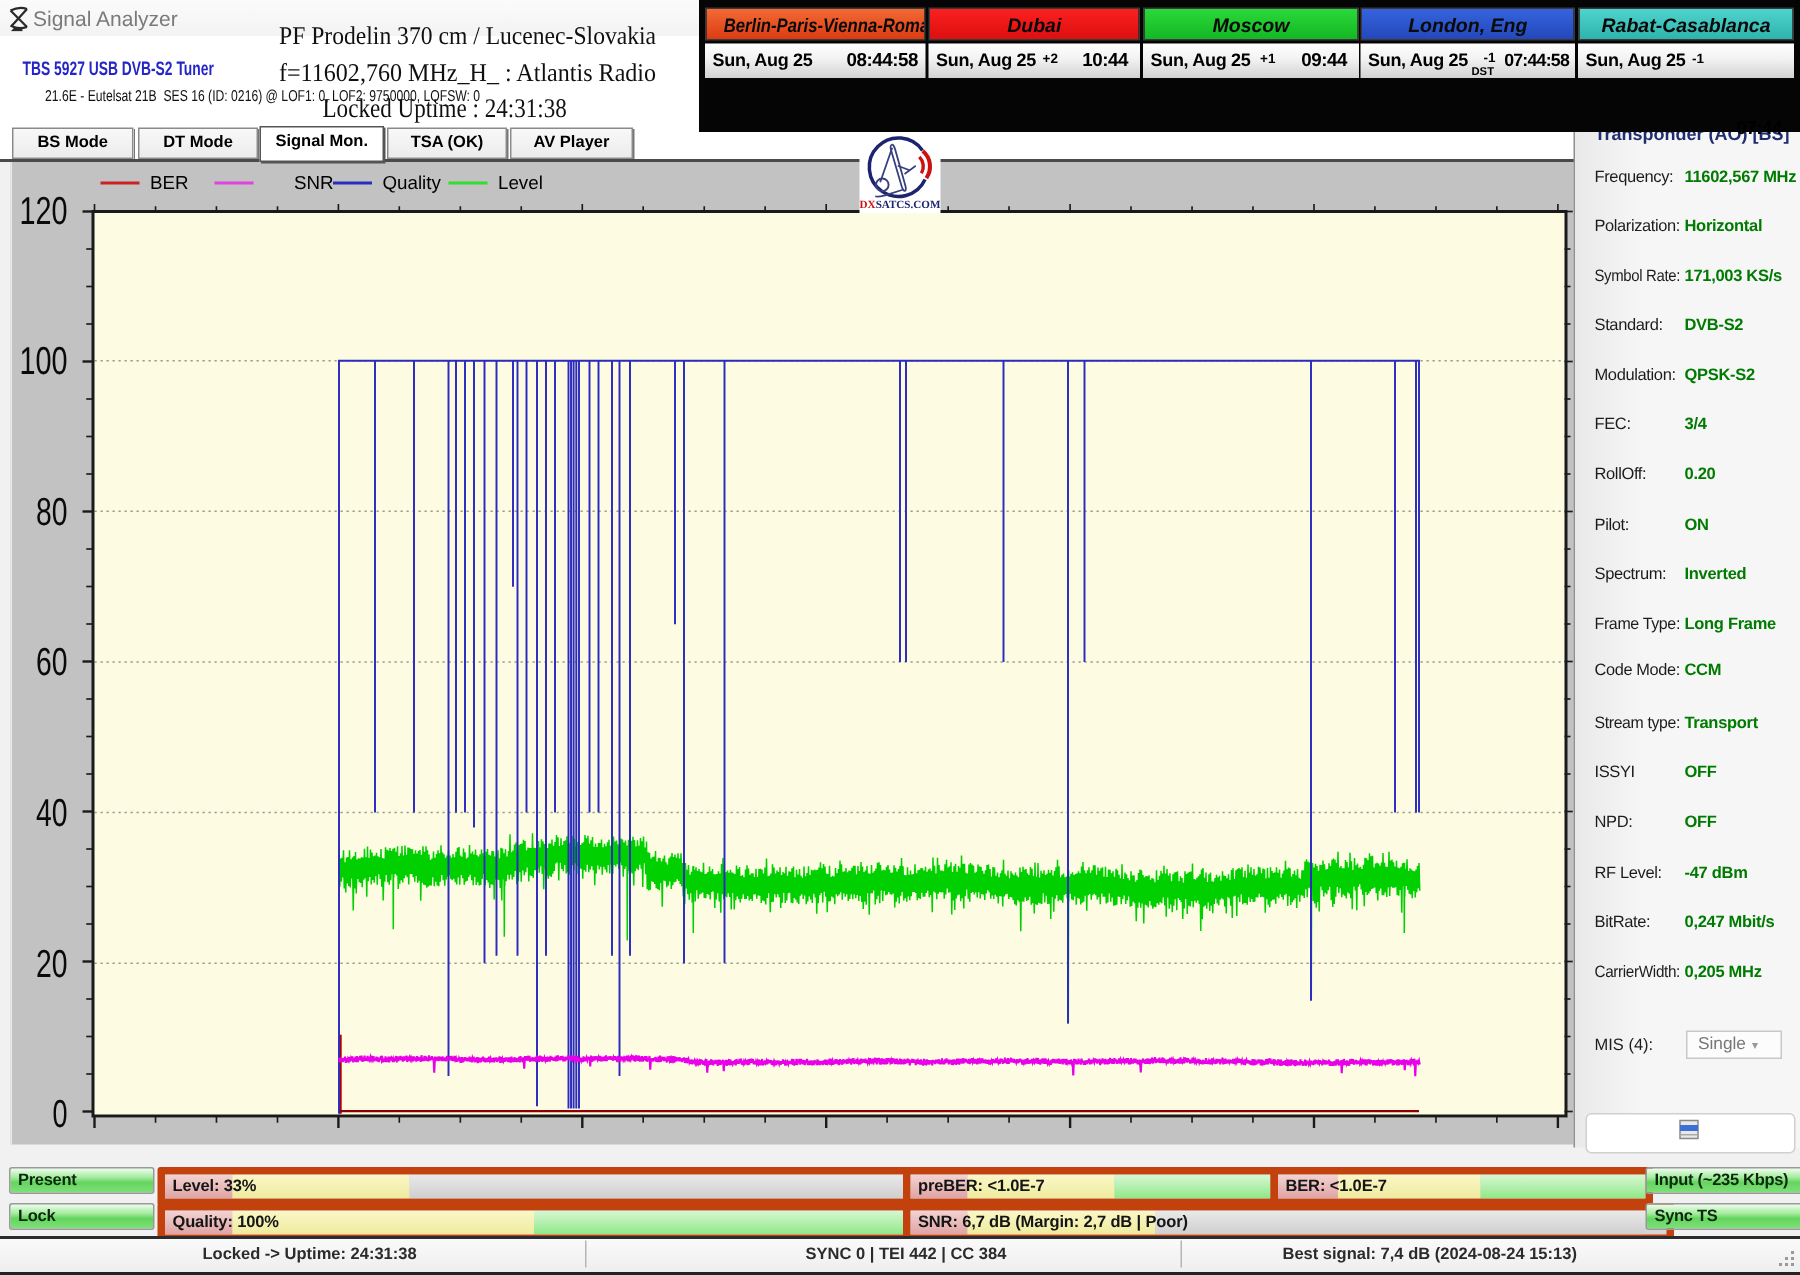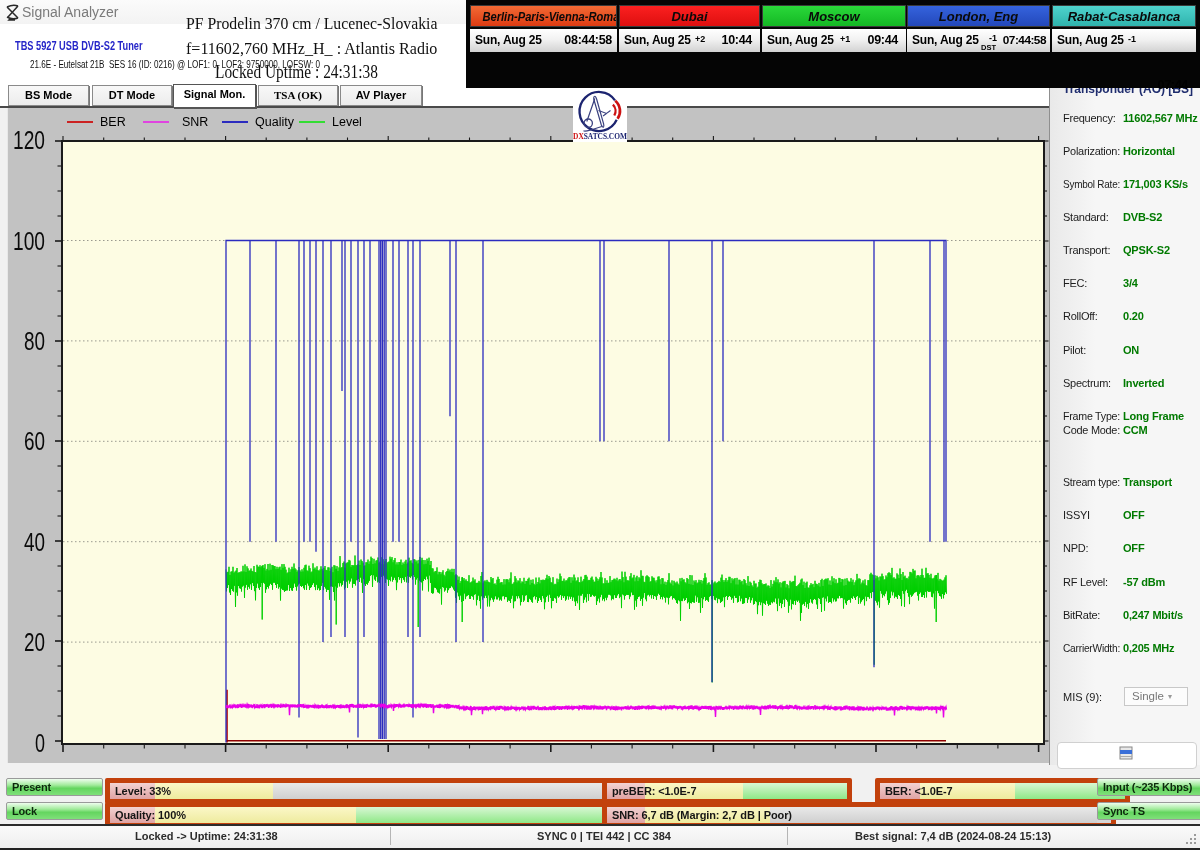--- a/index.html
+++ b/index.html
@@ -66,45 +66,45 @@
 <div class="abs" id="title">Signal Analyzer</div>
 <div class="abs" id="headwhite"></div>
 <div class="abs" id="tbs">TBS 5927 USB DVB-S2 Tuner</div>
 <div class="abs" id="subline">21.6E - Eutelsat 21B&nbsp; SES 16 (ID: 0216) @ LOF1: 0, LOF2: 9750000, LQFSW: 0</div>
 <div class="abs ctr" id="ctr1">PF Prodelin 370 cm / Lucenec-Slovakia</div>
 <div class="abs ctr" id="ctr2">f=11602,760 MHz_H_ : Atlantis Radio</div>
 <div class="abs ctr" id="ctr3">Locked Uptime : 24:31:38</div>
 <div class="btn" style="left:8px;width:79px;">BS Mode</div>
 <div class="btn" style="left:92px;width:78px;">DT Mode</div>
 <div class="btn" id="btnact" style="left:173px;width:81px;">Signal Mon.</div>
-<div class="btn" style="left:258px;width:78px;font-family:Liberation Serif, serif;">TSA (OK)</div>
+<div class="btn" style="left:258px;width:78px;">TSA (OK)</div>
 <div class="btn" style="left:340px;width:80px;">AV Player</div>
 <div class="abs" id="tabline"></div>
 <div class="abs" id="silver"></div>
 <div class="abs" id="plot"></div>
 <div class="abs" id="ptitle">Transponder (AO) [BS]</div>
 <div class="abs" id="rpanel"></div>
 <div class="prow" style="top:112px"><span class="plab" style="--lx:1;">Frequency:</span><span class="pval">11602,567 MHz</span></div>
 <div class="prow" style="top:145px"><span class="plab" style="--lx:0.995;">Polarization:</span><span class="pval">Horizontal</span></div>
 <div class="prow" style="top:178px"><span class="plab" style="--lx:0.904;">Symbol Rate:</span><span class="pval">171,003 KS/s</span></div>
 <div class="prow" style="top:211px"><span class="plab" style="--lx:1;">Standard:</span><span class="pval">DVB-S2</span></div>
-<div class="prow" style="top:244px"><span class="plab" style="--lx:1;">Transport:</span><span class="pval">QPSK-S2</span></div>
+<div class="prow" style="top:244px"><span class="plab" style="--lx:1;">Modulation:</span><span class="pval">QPSK-S2</span></div>
 <div class="prow" style="top:277px"><span class="plab" style="--lx:1;">FEC:</span><span class="pval">3/4</span></div>
 <div class="prow" style="top:310px"><span class="plab" style="--lx:1;">RollOff:</span><span class="pval">0.20</span></div>
 <div class="prow" style="top:344px"><span class="plab" style="--lx:1;">Pilot:</span><span class="pval">ON</span></div>
 <div class="prow" style="top:377px"><span class="plab" style="--lx:1;">Spectrum:</span><span class="pval">Inverted</span></div>
 <div class="prow" style="top:410px"><span class="plab" style="--lx:0.969;">Frame Type:</span><span class="pval">Long Frame</span></div>
-<div class="prow" style="top:424px"><span class="plab" style="--lx:0.992;">Code Mode:</span><span class="pval">CCM</span></div>
+<div class="prow" style="top:441px"><span class="plab" style="--lx:0.992;">Code Mode:</span><span class="pval">CCM</span></div>
 <div class="prow" style="top:476px"><span class="plab" style="--lx:0.96;">Stream type:</span><span class="pval">Transport</span></div>
 <div class="prow" style="top:509px"><span class="plab" style="--lx:1;">ISSYI</span><span class="pval">OFF</span></div>
 <div class="prow" style="top:542px"><span class="plab" style="--lx:1;">NPD:</span><span class="pval">OFF</span></div>
-<div class="prow" style="top:576px"><span class="plab" style="--lx:1;">RF Level:</span><span class="pval">-57 dBm</span></div>
+<div class="prow" style="top:576px"><span class="plab" style="--lx:1;">RF Level:</span><span class="pval">-47 dBm</span></div>
 <div class="prow" style="top:609px"><span class="plab" style="--lx:1;">BitRate:</span><span class="pval">0,247 Mbit/s</span></div>
 <div class="prow" style="top:642px"><span class="plab" style="--lx:0.926;">CarrierWidth:</span><span class="pval">0,205 MHz</span></div>
-<div id="misrow">MIS (9):</div>
+<div id="misrow">MIS (4):</div>
 <div id="mis">Single</div>
 <div id="misarr">▾</div>
 <div class="abs" id="btnbox"></div>
 <svg class="abs" style="left:1119px;top:746px" width="14" height="14" viewBox="0 0 14 14">
  <rect x="1" y="1" width="12" height="12" fill="#e8e8e8" stroke="#888" stroke-width="1"></rect>
  <rect x="1" y="4" width="12" height="4" fill="#3a6fd8"></rect>
  <line x1="1" y1="10.5" x2="13" y2="10.5" stroke="#aaa"></line>
 </svg>
 <svg class="abs chart" width="1200" height="850" viewBox="0 0 1200 850">
  <g stroke="#1a1a1a" stroke-width="1.1">
@@ -230,21 +230,21 @@
  <path d="M226 742.5 L226 240.5 L946 240.5 L946 541.7 M250 240.5 L250 541.7 M276 240.5 L276 541.7 M299 240.5 L299 717.4 M304 240.5 L304 541.7 M310 240.5 L310 541.7 M316 240.5 L316 551.7 M323 240.5 L323 642.1 M331 240.5 L331 637.1 M342 240.5 L342 391.1 M345 240.5 L345 637.1 M351 240.5 L351 541.7 M358 240.5 L358 737.5 M364 240.5 L364 637.1 M370 240.5 L370 541.7 M379 240.5 L379 739.0 M380.7 240.5 L380.7 739.0 M382.4 240.5 L382.4 739.0 M384.2 240.5 L384.2 739.0 M386 240.5 L386 739.0 M393 240.5 L393 541.7 M399 240.5 L399 541.7 M408 240.5 L408 637.1 M413 240.5 L413 717.4 M420 240.5 L420 637.1 M450 240.5 L450 416.2 M456 240.5 L456 642.1 M483 240.5 L483 642.1 M600 240.5 L600 441.3 M604 240.5 L604 441.3 M669 240.5 L669 441.3 M712 240.5 L712 682.3 M723 240.5 L723 441.3 M874 240.5 L874 667.2 M930 240.5 L930 541.7 M944 240.5 L944 541.7" stroke="#2b2bbf" stroke-width="1.3" fill="none"></path>
  <path d="M226.0 705.3 L226.5 708.2 L227.0 704.9 L227.5 707.5 L228.0 705.6 L228.5 708.1 L229.0 705.3 L229.5 707.2 L230.0 704.4 L230.5 708.5 L231.0 705.5 L231.5 708.1 L232.0 705.9 L232.5 707.1 L233.0 704.7 L233.5 707.6 L234.0 705.5 L234.5 707.0 L235.0 704.3 L235.5 708.2 L236.0 705.5 L236.5 707.6 L237.0 704.5 L237.5 708.1 L238.0 704.1 L238.5 708.0 L239.0 705.0 L239.5 706.7 L240.0 703.9 L240.5 707.1 L241.0 703.8 L241.5 707.8 L242.0 704.9 L242.5 707.5 L243.0 703.7 L243.5 707.2 L244.0 705.2 L244.5 707.1 L245.0 703.9 L245.5 707.6 L246.0 704.6 L246.5 706.4 L247.0 704.6 L247.5 706.6 L248.0 705.2 L248.5 706.6 L249.0 704.1 L249.5 707.6 L250.0 705.3 L250.5 707.0 L251.0 704.4 L251.5 707.6 L252.0 704.9 L252.5 708.1 L253.0 705.1 L253.5 706.7 L254.0 704.0 L254.5 707.0 L255.0 705.7 L255.5 708.2 L256.0 705.8 L256.5 707.9 L257.0 704.2 L257.5 708.1 L258.0 705.3 L258.5 708.1 L259.0 704.5 L259.5 708.3 L260.0 704.5 L260.5 707.0 L261.0 705.4 L261.5 706.7 L262.0 705.5 L262.5 708.1 L263.0 705.1 L263.5 707.2 L264.0 704.0 L264.5 708.2 L265.0 704.3 L265.5 707.4 L266.0 704.4 L266.5 706.8 L267.0 704.0 L267.5 706.7 L268.0 704.6 L268.5 707.8 L269.0 704.3 L269.5 707.3 L270.0 704.3 L270.5 706.7 L271.0 703.8 L271.5 708.0 L272.0 704.4 L272.5 707.1 L273.0 705.1 L273.5 706.6 L274.0 705.0 L274.5 706.5 L275.0 704.3 L275.5 707.5 L276.0 704.3 L276.5 706.9 L277.0 705.0 L277.5 707.7 L278.0 704.1 L278.5 707.2 L279.0 704.6 L279.5 707.0 L280.0 704.9 L280.5 707.9 L281.0 703.5 L281.5 707.3 L282.0 705.3 L282.5 707.4 L283.0 703.9 L283.5 707.1 L284.0 704.2 L284.5 707.2 L285.0 705.1 L285.5 707.5 L286.0 703.6 L286.5 707.1 L287.0 704.7 L287.5 706.6 L288.0 704.1 L288.5 706.7 L289.0 705.1 L289.5 715.2 L290.0 704.4 L290.5 707.3 L291.0 704.7 L291.5 707.1 L292.0 704.5 L292.5 707.3 L293.0 704.3 L293.5 706.9 L294.0 704.8 L294.5 707.3 L295.0 704.3 L295.5 707.3 L296.0 705.1 L296.5 707.3 L297.0 705.0 L297.5 707.6 L298.0 704.0 L298.5 706.8 L299.0 704.8 L299.5 706.9 L300.0 704.2 L300.5 706.9 L301.0 704.0 L301.5 707.3 L302.0 704.6 L302.5 707.4 L303.0 704.0 L303.5 706.5 L304.0 705.4 L304.5 707.9 L305.0 705.3 L305.5 707.5 L306.0 705.5 L306.5 706.8 L307.0 705.0 L307.5 708.5 L308.0 704.7 L308.5 708.3 L309.0 705.1 L309.5 707.6 L310.0 704.8 L310.5 707.0 L311.0 705.1 L311.5 707.6 L312.0 705.3 L312.5 707.5 L313.0 704.5 L313.5 707.8 L314.0 705.0 L314.5 708.3 L315.0 705.3 L315.5 706.7 L316.0 705.6 L316.5 706.9 L317.0 705.3 L317.5 708.1 L318.0 704.7 L318.5 708.7 L319.0 705.0 L319.5 708.2 L320.0 705.4 L320.5 708.2 L321.0 705.1 L321.5 707.3 L322.0 704.4 L322.5 707.8 L323.0 705.1 L323.5 708.2 L324.0 705.7 L324.5 708.1 L325.0 705.3 L325.5 707.8 L326.0 704.5 L326.5 706.9 L327.0 705.6 L327.5 708.2 L328.0 705.5 L328.5 708.0 L329.0 705.1 L329.5 708.2 L330.0 705.1 L330.5 707.4 L331.0 705.0 L331.5 708.1 L332.0 705.6 L332.5 707.2 L333.0 704.3 L333.5 708.6 L334.0 704.8 L334.5 708.3 L335.0 705.9 L335.5 707.4 L336.0 705.5 L336.5 707.8 L337.0 705.0 L337.5 707.2 L338.0 705.1 L338.5 708.0 L339.0 705.0 L339.5 708.1 L340.0 704.9 L340.5 708.4 L341.0 704.4 L341.5 708.0 L342.0 705.6 L342.5 708.0 L343.0 704.8 L343.5 707.9 L344.0 705.3 L344.5 708.1 L345.0 705.4 L345.5 707.7 L346.0 704.6 L346.5 708.2 L347.0 704.1 L347.5 707.6 L348.0 705.2 L348.5 708.2 L349.0 704.8 L349.5 712.5 L350.0 704.1 L350.5 707.0 L351.0 704.2 L351.5 707.1 L352.0 705.4 L352.5 707.0 L353.0 704.0 L353.5 707.9 L354.0 705.3 L354.5 707.1 L355.0 704.8 L355.5 707.5 L356.0 705.3 L356.5 707.5 L357.0 704.6 L357.5 708.0 L358.0 703.8 L358.5 706.7 L359.0 704.3 L359.5 708.0 L360.0 703.8 L360.5 707.3 L361.0 704.3 L361.5 707.9 L362.0 704.6 L362.5 707.3 L363.0 705.2 L363.5 706.9 L364.0 704.7 L364.5 707.9 L365.0 704.4 L365.5 707.6 L366.0 704.7 L366.5 707.8 L367.0 704.0 L367.5 706.5 L368.0 704.6 L368.5 707.0 L369.0 705.1 L369.5 707.1 L370.0 704.6 L370.5 707.5 L371.0 703.7 L371.5 707.4 L372.0 703.6 L372.5 706.9 L373.0 704.7 L373.5 706.9 L374.0 704.2 L374.5 706.6 L375.0 704.0 L375.5 707.6 L376.0 705.0 L376.5 707.5 L377.0 704.5 L377.5 706.8 L378.0 704.6 L378.5 706.6 L379.0 703.5 L379.5 706.3 L380.0 704.3 L380.5 707.4 L381.0 705.2 L381.5 706.6 L382.0 704.9 L382.5 706.6 L383.0 704.1 L383.5 706.7 L384.0 705.2 L384.5 706.6 L385.0 704.0 L385.5 707.3 L386.0 705.4 L386.5 707.9 L387.0 705.2 L387.5 707.1 L388.0 705.3 L388.5 708.1 L389.0 704.3 L389.5 707.6 L390.0 705.0 L390.5 707.4 L391.0 705.2 L391.5 706.8 L392.0 704.4 L392.5 706.7 L393.0 704.7 L393.5 711.0 L394.0 703.7 L394.5 707.9 L395.0 704.3 L395.5 707.4 L396.0 704.2 L396.5 706.9 L397.0 704.1 L397.5 706.6 L398.0 704.4 L398.5 706.4 L399.0 704.9 L399.5 707.1 L400.0 703.9 L400.5 707.6 L401.0 704.5 L401.5 707.6 L402.0 704.8 L402.5 707.2 L403.0 704.3 L403.5 707.4 L404.0 703.6 L404.5 707.3 L405.0 704.5 L405.5 706.5 L406.0 704.3 L406.5 706.3 L407.0 704.1 L407.5 706.5 L408.0 704.4 L408.5 707.1 L409.0 705.0 L409.5 706.7 L410.0 704.2 L410.5 706.8 L411.0 704.5 L411.5 708.0 L412.0 704.0 L412.5 707.7 L413.0 704.2 L413.5 707.8 L414.0 704.3 L414.5 706.9 L415.0 704.4 L415.5 706.7 L416.0 705.3 L416.5 706.6 L417.0 704.3 L417.5 706.8 L418.0 703.8 L418.5 707.5 L419.0 705.2 L419.5 706.5 L420.0 705.1 L420.5 706.5 L421.0 704.7 L421.5 706.3 L422.0 703.6 L422.5 707.2 L423.0 704.1 L423.5 707.7 L424.0 703.5 L424.5 707.0 L425.0 703.8 L425.5 707.2 L426.0 703.7 L426.5 707.8 L427.0 704.4 L427.5 707.5 L428.0 704.1 L428.5 707.7 L429.0 704.6 L429.5 706.7 L430.0 704.1 L430.5 707.4 L431.0 704.1 L431.5 707.8 L432.0 705.3 L432.5 706.9 L433.0 704.0 L433.5 713.1 L434.0 705.6 L434.5 707.7 L435.0 705.5 L435.5 707.6 L436.0 705.3 L436.5 707.0 L437.0 704.7 L437.5 707.9 L438.0 705.2 L438.5 708.0 L439.0 704.4 L439.5 708.1 L440.0 703.8 L440.5 707.9 L441.0 704.5 L441.5 706.8 L442.0 704.6 L442.5 707.4 L443.0 704.7 L443.5 707.2 L444.0 705.6 L444.5 708.3 L445.0 704.2 L445.5 707.6 L446.0 704.2 L446.5 707.1 L447.0 705.8 L447.5 708.5 L448.0 705.7 L448.5 707.0 L449.0 704.1 L449.5 708.4 L450.0 704.5 L450.5 707.8 L451.0 704.8 L451.5 707.1 L452.0 705.2 L452.5 707.5 L453.0 704.8 L453.5 707.3 L454.0 705.6 L454.5 708.0 L455.0 705.4 L455.5 707.2 L456.0 705.0 L456.5 708.5 L457.0 705.4 L457.5 708.7 L458.0 705.3 L458.5 707.2 L459.0 706.0 L459.5 708.2 L460.0 706.6 L460.5 709.2 L461.0 706.3 L461.5 709.5 L462.0 706.7 L462.5 709.0 L463.0 707.2 L463.5 709.0 L464.0 707.4 L464.5 709.1 L465.0 707.5 L465.5 709.1 L466.0 707.7 L466.5 710.0 L467.0 706.2 L467.5 709.1 L468.0 706.6 L468.5 709.8 L469.0 707.3 L469.5 708.9 L470.0 707.6 L470.5 710.3 L471.0 706.1 L471.5 715.1 L472.0 707.3 L472.5 709.0 L473.0 707.2 L473.5 709.9 L474.0 706.3 L474.5 709.8 L475.0 706.6 L475.5 710.3 L476.0 707.2 L476.5 709.2 L477.0 706.7 L477.5 709.4 L478.0 706.8 L478.5 710.5 L479.0 706.5 L479.5 710.0 L480.0 706.6 L480.5 709.8 L481.0 707.1 L481.5 709.0 L482.0 706.5 L482.5 714.2 L483.0 707.0 L483.5 709.9 L484.0 706.6 L484.5 710.5 L485.0 706.7 L485.5 709.9 L486.0 706.0 L486.5 710.3 L487.0 706.5 L487.5 710.1 L488.0 707.4 L488.5 709.2 L489.0 707.3 L489.5 709.5 L490.0 706.6 L490.5 710.2 L491.0 706.0 L491.5 709.2 L492.0 707.1 L492.5 709.2 L493.0 705.9 L493.5 708.7 L494.0 705.8 L494.5 709.8 L495.0 707.3 L495.5 709.1 L496.0 707.4 L496.5 708.8 L497.0 707.4 L497.5 709.5 L498.0 706.7 L498.5 710.0 L499.0 706.1 L499.5 709.8 L500.0 705.9 L500.5 708.6 L501.0 705.8 L501.5 708.7 L502.0 706.1 L502.5 709.5 L503.0 707.3 L503.5 709.6 L504.0 707.6 L504.5 709.3 L505.0 707.5 L505.5 708.9 L506.0 706.5 L506.5 710.3 L507.0 707.0 L507.5 710.1 L508.0 706.0 L508.5 710.3 L509.0 707.4 L509.5 709.6 L510.0 706.9 L510.5 708.6 L511.0 707.2 L511.5 709.6 L512.0 706.3 L512.5 708.8 L513.0 706.8 L513.5 708.9 L514.0 706.7 L514.5 709.9 L515.0 707.1 L515.5 709.1 L516.0 707.4 L516.5 709.1 L517.0 706.9 L517.5 710.1 L518.0 707.2 L518.5 709.4 L519.0 707.0 L519.5 709.2 L520.0 707.5 L520.5 709.9 L521.0 707.5 L521.5 709.2 L522.0 706.3 L522.5 709.1 L523.0 707.0 L523.5 710.4 L524.0 707.8 L524.5 708.9 L525.0 707.8 L525.5 709.4 L526.0 707.3 L526.5 709.3 L527.0 707.4 L527.5 709.4 L528.0 705.9 L528.5 709.9 L529.0 706.0 L529.5 710.4 L530.0 707.7 L530.5 709.8 L531.0 705.9 L531.5 710.1 L532.0 706.5 L532.5 708.6 L533.0 706.0 L533.5 709.7 L534.0 705.9 L534.5 709.1 L535.0 706.7 L535.5 709.5 L536.0 706.8 L536.5 710.0 L537.0 706.9 L537.5 708.6 L538.0 705.9 L538.5 710.1 L539.0 707.3 L539.5 710.1 L540.0 707.1 L540.5 709.9 L541.0 707.0 L541.5 710.2 L542.0 707.3 L542.5 710.1 L543.0 706.7 L543.5 709.0 L544.0 707.3 L544.5 710.1 L545.0 706.2 L545.5 709.9 L546.0 707.1 L546.5 710.1 L547.0 707.4 L547.5 709.5 L548.0 707.5 L548.5 710.1 L549.0 706.9 L549.5 709.3 L550.0 706.4 L550.5 709.9 L551.0 706.4 L551.5 710.1 L552.0 707.0 L552.5 709.4 L553.0 705.8 L553.5 709.9 L554.0 706.0 L554.5 708.5 L555.0 707.1 L555.5 709.9 L556.0 707.2 L556.5 709.3 L557.0 706.1 L557.5 709.0 L558.0 706.2 L558.5 709.5 L559.0 706.7 L559.5 710.0 L560.0 706.1 L560.5 709.0 L561.0 707.0 L561.5 709.8 L562.0 706.2 L562.5 709.1 L563.0 706.4 L563.5 708.7 L564.0 706.4 L564.5 709.3 L565.0 706.0 L565.5 709.0 L566.0 707.0 L566.5 708.6 L567.0 705.9 L567.5 709.8 L568.0 705.8 L568.5 708.8 L569.0 705.5 L569.5 709.3 L570.0 707.0 L570.5 708.8 L571.0 706.0 L571.5 709.3 L572.0 707.0 L572.5 708.5 L573.0 706.4 L573.5 709.6 L574.0 705.8 L574.5 708.8 L575.0 706.1 L575.5 708.3 L576.0 706.4 L576.5 708.5 L577.0 705.8 L577.5 708.9 L578.0 706.6 L578.5 708.6 L579.0 706.8 L579.5 708.2 L580.0 705.5 L580.5 709.0 L581.0 706.0 L581.5 708.0 L582.0 706.9 L582.5 708.3 L583.0 706.7 L583.5 708.2 L584.0 705.2 L584.5 709.6 L585.0 705.5 L585.5 708.1 L586.0 705.3 L586.5 709.6 L587.0 705.8 L587.5 709.7 L588.0 705.6 L588.5 709.3 L589.0 705.9 L589.5 709.6 L590.0 706.3 L590.5 709.6 L591.0 705.4 L591.5 709.4 L592.0 705.5 L592.5 708.0 L593.0 705.6 L593.5 708.1 L594.0 706.7 L594.5 709.3 L595.0 705.5 L595.5 708.3 L596.0 705.7 L596.5 709.4 L597.0 706.0 L597.5 709.3 L598.0 705.8 L598.5 709.5 L599.0 707.0 L599.5 709.3 L600.0 705.7 L600.5 709.5 L601.0 706.1 L601.5 709.4 L602.0 706.8 L602.5 709.6 L603.0 706.0 L603.5 709.2 L604.0 706.6 L604.5 708.7 L605.0 705.7 L605.5 708.4 L606.0 706.2 L606.5 710.2 L607.0 706.7 L607.5 708.6 L608.0 706.0 L608.5 708.5 L609.0 706.1 L609.5 708.6 L610.0 706.9 L610.5 710.1 L611.0 706.3 L611.5 709.3 L612.0 707.5 L612.5 709.4 L613.0 706.6 L613.5 709.8 L614.0 706.2 L614.5 709.8 L615.0 707.2 L615.5 710.4 L616.0 705.9 L616.5 709.8 L617.0 706.6 L617.5 710.2 L618.0 706.3 L618.5 709.6 L619.0 706.7 L619.5 709.7 L620.0 706.9 L620.5 709.0 L621.0 706.8 L621.5 710.3 L622.0 706.6 L622.5 708.7 L623.0 706.9 L623.5 709.4 L624.0 706.5 L624.5 708.7 L625.0 706.5 L625.5 709.1 L626.0 706.2 L626.5 709.5 L627.0 707.0 L627.5 709.4 L628.0 705.6 L628.5 709.6 L629.0 707.1 L629.5 709.6 L630.0 706.3 L630.5 708.8 L631.0 705.6 L631.5 708.4 L632.0 706.4 L632.5 709.5 L633.0 706.5 L633.5 708.9 L634.0 706.8 L634.5 709.9 L635.0 706.4 L635.5 710.0 L636.0 706.2 L636.5 709.2 L637.0 706.6 L637.5 709.9 L638.0 705.8 L638.5 709.2 L639.0 705.7 L639.5 709.7 L640.0 706.0 L640.5 708.8 L641.0 706.0 L641.5 709.1 L642.0 705.5 L642.5 708.9 L643.0 705.8 L643.5 708.1 L644.0 705.9 L644.5 708.3 L645.0 706.6 L645.5 709.1 L646.0 705.9 L646.5 709.4 L647.0 706.0 L647.5 708.5 L648.0 705.4 L648.5 708.1 L649.0 706.8 L649.5 709.1 L650.0 706.1 L650.5 709.1 L651.0 706.1 L651.5 709.5 L652.0 705.6 L652.5 708.9 L653.0 707.1 L653.5 709.0 L654.0 705.6 L654.5 708.8 L655.0 705.6 L655.5 708.6 L656.0 706.6 L656.5 708.9 L657.0 706.3 L657.5 709.1 L658.0 706.8 L658.5 709.2 L659.0 706.4 L659.5 709.7 L660.0 706.8 L660.5 708.3 L661.0 706.9 L661.5 708.4 L662.0 706.2 L662.5 708.5 L663.0 706.6 L663.5 708.8 L664.0 705.6 L664.5 708.7 L665.0 706.6 L665.5 708.3 L666.0 706.4 L666.5 709.3 L667.0 705.7 L667.5 708.0 L668.0 705.9 L668.5 709.2 L669.0 706.6 L669.5 708.6 L670.0 705.1 L670.5 708.7 L671.0 706.2 L671.5 709.2 L672.0 705.4 L672.5 709.3 L673.0 706.0 L673.5 708.1 L674.0 705.2 L674.5 708.2 L675.0 706.0 L675.5 708.4 L676.0 706.0 L676.5 708.7 L677.0 706.4 L677.5 708.2 L678.0 706.2 L678.5 708.8 L679.0 706.3 L679.5 708.3 L680.0 705.8 L680.5 708.0 L681.0 706.2 L681.5 709.7 L682.0 706.9 L682.5 708.5 L683.0 706.4 L683.5 709.5 L684.0 706.1 L684.5 709.0 L685.0 705.5 L685.5 709.2 L686.0 706.7 L686.5 709.1 L687.0 706.7 L687.5 708.8 L688.0 706.0 L688.5 708.4 L689.0 706.9 L689.5 708.1 L690.0 706.0 L690.5 708.8 L691.0 705.3 L691.5 709.0 L692.0 705.4 L692.5 709.3 L693.0 706.5 L693.5 709.7 L694.0 706.2 L694.5 708.9 L695.0 705.6 L695.5 709.0 L696.0 705.7 L696.5 709.2 L697.0 705.6 L697.5 709.3 L698.0 706.5 L698.5 708.8 L699.0 707.3 L699.5 709.0 L700.0 707.2 L700.5 709.9 L701.0 706.4 L701.5 708.9 L702.0 705.9 L702.5 708.5 L703.0 706.1 L703.5 708.8 L704.0 706.5 L704.5 708.9 L705.0 705.9 L705.5 708.8 L706.0 705.8 L706.5 709.2 L707.0 706.5 L707.5 708.9 L708.0 706.2 L708.5 709.6 L709.0 706.0 L709.5 708.6 L710.0 706.1 L710.5 709.8 L711.0 705.9 L711.5 708.4 L712.0 706.9 L712.5 709.6 L713.0 706.8 L713.5 709.5 L714.0 706.4 L714.5 708.6 L715.0 707.3 L715.5 716.9 L716.0 705.9 L716.5 708.2 L717.0 706.1 L717.5 709.6 L718.0 706.9 L718.5 709.6 L719.0 705.8 L719.5 709.1 L720.0 706.7 L720.5 709.7 L721.0 705.8 L721.5 708.6 L722.0 707.1 L722.5 709.9 L723.0 707.1 L723.5 709.9 L724.0 707.0 L724.5 709.4 L725.0 706.8 L725.5 708.5 L726.0 705.8 L726.5 709.5 L727.0 706.6 L727.5 709.3 L728.0 706.5 L728.5 708.7 L729.0 706.8 L729.5 708.2 L730.0 705.7 L730.5 708.3 L731.0 705.9 L731.5 709.0 L732.0 706.7 L732.5 708.4 L733.0 706.0 L733.5 710.0 L734.0 706.6 L734.5 709.1 L735.0 705.6 L735.5 708.7 L736.0 706.3 L736.5 709.5 L737.0 705.9 L737.5 709.3 L738.0 706.8 L738.5 709.5 L739.0 706.1 L739.5 709.2 L740.0 705.3 L740.5 708.6 L741.0 705.9 L741.5 709.2 L742.0 706.0 L742.5 709.3 L743.0 705.5 L743.5 708.0 L744.0 706.3 L744.5 709.2 L745.0 706.8 L745.5 708.8 L746.0 705.6 L746.5 709.1 L747.0 706.5 L747.5 708.0 L748.0 706.0 L748.5 708.6 L749.0 706.5 L749.5 708.0 L750.0 706.0 L750.5 708.9 L751.0 705.4 L751.5 708.4 L752.0 705.4 L752.5 709.5 L753.0 706.4 L753.5 709.6 L754.0 705.4 L754.5 709.1 L755.0 706.5 L755.5 709.1 L756.0 705.8 L756.5 708.4 L757.0 705.8 L757.5 708.8 L758.0 706.5 L758.5 709.5 L759.0 706.7 L759.5 708.3 L760.0 706.6 L760.5 715.0 L761.0 706.6 L761.5 708.6 L762.0 705.7 L762.5 708.7 L763.0 706.7 L763.5 709.2 L764.0 706.1 L764.5 709.3 L765.0 705.6 L765.5 709.3 L766.0 705.9 L766.5 709.4 L767.0 706.0 L767.5 708.5 L768.0 705.1 L768.5 709.1 L769.0 705.6 L769.5 708.2 L770.0 704.7 L770.5 708.7 L771.0 706.0 L771.5 708.2 L772.0 706.0 L772.5 708.3 L773.0 705.1 L773.5 708.7 L774.0 706.1 L774.5 708.6 L775.0 705.0 L775.5 708.8 L776.0 705.6 L776.5 708.5 L777.0 706.5 L777.5 708.4 L778.0 706.5 L778.5 709.0 L779.0 706.2 L779.5 708.1 L780.0 705.3 L780.5 709.1 L781.0 706.6 L781.5 707.8 L782.0 706.2 L782.5 708.0 L783.0 706.0 L783.5 709.2 L784.0 706.7 L784.5 708.7 L785.0 706.2 L785.5 708.9 L786.0 705.7 L786.5 709.0 L787.0 704.9 L787.5 709.1 L788.0 706.2 L788.5 707.9 L789.0 706.5 L789.5 708.9 L790.0 705.0 L790.5 708.0 L791.0 705.3 L791.5 708.4 L792.0 705.4 L792.5 708.0 L793.0 706.3 L793.5 709.1 L794.0 706.6 L794.5 708.8 L795.0 705.1 L795.5 708.6 L796.0 706.5 L796.5 708.1 L797.0 706.7 L797.5 708.3 L798.0 706.5 L798.5 708.6 L799.0 706.0 L799.5 708.2 L800.0 706.5 L800.5 709.1 L801.0 707.0 L801.5 709.6 L802.0 706.6 L802.5 709.3 L803.0 707.1 L803.5 709.1 L804.0 705.5 L804.5 709.2 L805.0 707.1 L805.5 709.3 L806.0 707.1 L806.5 708.2 L807.0 706.5 L807.5 709.6 L808.0 705.6 L808.5 708.1 L809.0 706.8 L809.5 709.1 L810.0 706.7 L810.5 709.3 L811.0 706.0 L811.5 708.8 L812.0 706.1 L812.5 708.2 L813.0 706.1 L813.5 709.6 L814.0 706.5 L814.5 708.4 L815.0 705.1 L815.5 709.6 L816.0 706.3 L816.5 709.2 L817.0 705.8 L817.5 709.0 L818.0 706.6 L818.5 708.9 L819.0 706.4 L819.5 708.2 L820.0 706.5 L820.5 708.8 L821.0 706.8 L821.5 708.9 L822.0 706.0 L822.5 709.2 L823.0 705.9 L823.5 708.2 L824.0 706.6 L824.5 708.2 L825.0 706.6 L825.5 708.5 L826.0 705.8 L826.5 708.5 L827.0 706.1 L827.5 708.2 L828.0 706.8 L828.5 709.5 L829.0 706.6 L829.5 709.9 L830.0 706.3 L830.5 708.3 L831.0 706.8 L831.5 708.9 L832.0 706.9 L832.5 709.0 L833.0 706.9 L833.5 709.7 L834.0 707.5 L834.5 710.0 L835.0 706.1 L835.5 710.3 L836.0 706.3 L836.5 710.1 L837.0 706.4 L837.5 709.7 L838.0 707.3 L838.5 709.0 L839.0 706.3 L839.5 708.6 L840.0 706.5 L840.5 710.3 L841.0 706.4 L841.5 708.6 L842.0 707.0 L842.5 710.0 L843.0 707.5 L843.5 709.7 L844.0 706.1 L844.5 709.6 L845.0 705.9 L845.5 709.6 L846.0 705.7 L846.5 708.6 L847.0 705.7 L847.5 709.3 L848.0 707.3 L848.5 709.3 L849.0 706.1 L849.5 710.4 L850.0 706.5 L850.5 709.1 L851.0 707.2 L851.5 710.2 L852.0 706.3 L852.5 709.8 L853.0 706.4 L853.5 710.5 L854.0 706.4 L854.5 710.3 L855.0 707.7 L855.5 710.1 L856.0 707.5 L856.5 709.9 L857.0 706.8 L857.5 710.5 L858.0 707.6 L858.5 709.0 L859.0 706.4 L859.5 710.4 L860.0 706.6 L860.5 710.5 L861.0 706.3 L861.5 709.3 L862.0 707.1 L862.5 710.3 L863.0 706.8 L863.5 710.7 L864.0 706.8 L864.5 710.2 L865.0 707.7 L865.5 710.1 L866.0 707.8 L866.5 710.2 L867.0 706.3 L867.5 709.4 L868.0 707.5 L868.5 710.6 L869.0 708.0 L869.5 710.0 L870.0 706.5 L870.5 710.5 L871.0 707.0 L871.5 709.7 L872.0 707.6 L872.5 709.4 L873.0 707.5 L873.5 709.2 L874.0 707.1 L874.5 709.7 L875.0 707.7 L875.5 710.1 L876.0 706.9 L876.5 709.6 L877.0 706.5 L877.5 708.9 L878.0 707.0 L878.5 709.6 L879.0 707.8 L879.5 709.0 L880.0 706.8 L880.5 709.2 L881.0 707.3 L881.5 710.2 L882.0 707.8 L882.5 709.3 L883.0 706.6 L883.5 709.7 L884.0 707.0 L884.5 709.5 L885.0 707.4 L885.5 709.3 L886.0 706.5 L886.5 710.6 L887.0 707.5 L887.5 710.6 L888.0 708.0 L888.5 710.5 L889.0 707.6 L889.5 710.4 L890.0 707.2 L890.5 710.4 L891.0 706.2 L891.5 709.5 L892.0 706.3 L892.5 710.4 L893.0 707.3 L893.5 710.1 L894.0 706.9 L894.5 715.5 L895.0 706.5 L895.5 710.2 L896.0 706.0 L896.5 709.8 L897.0 707.4 L897.5 709.1 L898.0 707.0 L898.5 710.3 L899.0 707.7 L899.5 710.5 L900.0 706.2 L900.5 709.2 L901.0 705.9 L901.5 709.3 L902.0 706.1 L902.5 709.8 L903.0 707.0 L903.5 709.0 L904.0 706.6 L904.5 709.5 L905.0 707.2 L905.5 709.2 L906.0 707.1 L906.5 708.9 L907.0 707.0 L907.5 708.9 L908.0 707.4 L908.5 709.5 L909.0 706.2 L909.5 709.5 L910.0 706.3 L910.5 710.2 L911.0 706.4 L911.5 708.7 L912.0 707.5 L912.5 709.0 L913.0 706.3 L913.5 709.5 L914.0 706.6 L914.5 708.7 L915.0 706.9 L915.5 710.4 L916.0 706.7 L916.5 709.9 L917.0 706.9 L917.5 710.4 L918.0 706.7 L918.5 710.3 L919.0 707.6 L919.5 709.0 L920.0 706.7 L920.5 710.4 L921.0 706.6 L921.5 709.0 L922.0 707.6 L922.5 709.4 L923.0 707.0 L923.5 708.9 L924.0 707.2 L924.5 709.7 L925.0 706.3 L925.5 709.6 L926.0 706.5 L926.5 709.0 L927.0 706.1 L927.5 708.6 L928.0 706.5 L928.5 710.2 L929.0 706.7 L929.5 709.9 L930.0 707.3 L930.5 709.4 L931.0 706.7 L931.5 710.3 L932.0 706.3 L932.5 710.2 L933.0 706.5 L933.5 709.4 L934.0 706.9 L934.5 709.9 L935.0 706.6 L935.5 709.8 L936.0 706.2 L936.5 713.5 L937.0 706.7 L937.5 708.7 L938.0 706.7 L938.5 710.0 L939.0 707.0 L939.5 708.7 L940.0 707.4 L940.5 709.1 L941.0 707.1 L941.5 708.9 L942.0 706.0 L942.5 710.2 L943.0 705.8 L943.5 717.4 L944.0 707.1 L944.5 709.3 L945.0 706.7 L945.5 708.6 L946.0 707.1 L946.5 709.7" stroke="#e800e8" stroke-width="1.4" fill="none"></path>
  <g stroke-width="2">
   <line x1="67" y1="122" x2="93" y2="122" stroke="#cc2222"></line>
   <line x1="143" y1="122" x2="169" y2="122" stroke="#e044e0"></line>
   <line x1="222" y1="122" x2="248" y2="122" stroke="#2b2bbf"></line>
   <line x1="299" y1="122" x2="325" y2="122" stroke="#33dd33"></line>
  </g>
 </svg>
 <div class="leg" style="left:100px;">BER</div>
-<div class="leg" style="left:182px;">SNR</div>
+<div class="leg" style="left:196px;">SNR</div>
 <div class="leg" style="left:255px;">Quality</div>
 <div class="leg" style="left:332px;">Level</div>
 <div class="pill" style="left:6px;top:778px;width:90px;">Present</div>
 <div class="pill" style="left:6px;top:802px;width:90px;">Lock</div>
 <div class="bar" style="left:105px;top:778px;width:492px;">
  <div class="seg segpink" style="left:0;width:45px;"></div>
  <div class="seg segyel" style="left:45px;width:118px;"></div>
  <div class="seg seggray" style="left:163px;width:329px;"></div>
  <div class="txt">Level: 33%</div>
   </div>
@@ -253,21 +253,21 @@
  <div class="seg segyel" style="left:45px;width:201px;"></div>
  <div class="seg seggrn" style="left:246px;width:246px;"></div>
  <div class="txt">Quality: 100%</div>
   </div>
 <div class="bar" style="left:602px;top:778px;width:240px;">
  <div class="seg segpink" style="left:0;width:38px;"></div>
  <div class="seg segyel" style="left:38px;width:98px;"></div>
  <div class="seg seggrn" style="left:136px;width:104px;"></div>
  <div class="txt">preBER: &lt;1.0E-7</div>
   </div>
-<div class="bar" style="left:875px;top:778px;width:245px;">
+<div class="bar" style="left:847px;top:778px;width:245px;">
  <div class="seg segpink" style="left:0;width:40px;"></div>
  <div class="seg segyel" style="left:40px;width:95px;"></div>
  <div class="seg seggrn" style="left:135px;width:110px;"></div>
  <div class="txt">BER: &lt;1.0E-7</div>
   </div>
 <div class="bar" style="left:602px;top:802px;width:490px;padding-left:14px;">
  <div class="seg segpink" style="left:0;width:38px;"></div>
  <div class="seg segyel" style="left:38px;width:125px;"></div>
  <div class="seg seggray" style="left:163px;width:327px;"></div>
  <div class="txt">SNR: 6,7 dB (Margin: 2,7 dB | Poor)</div>

